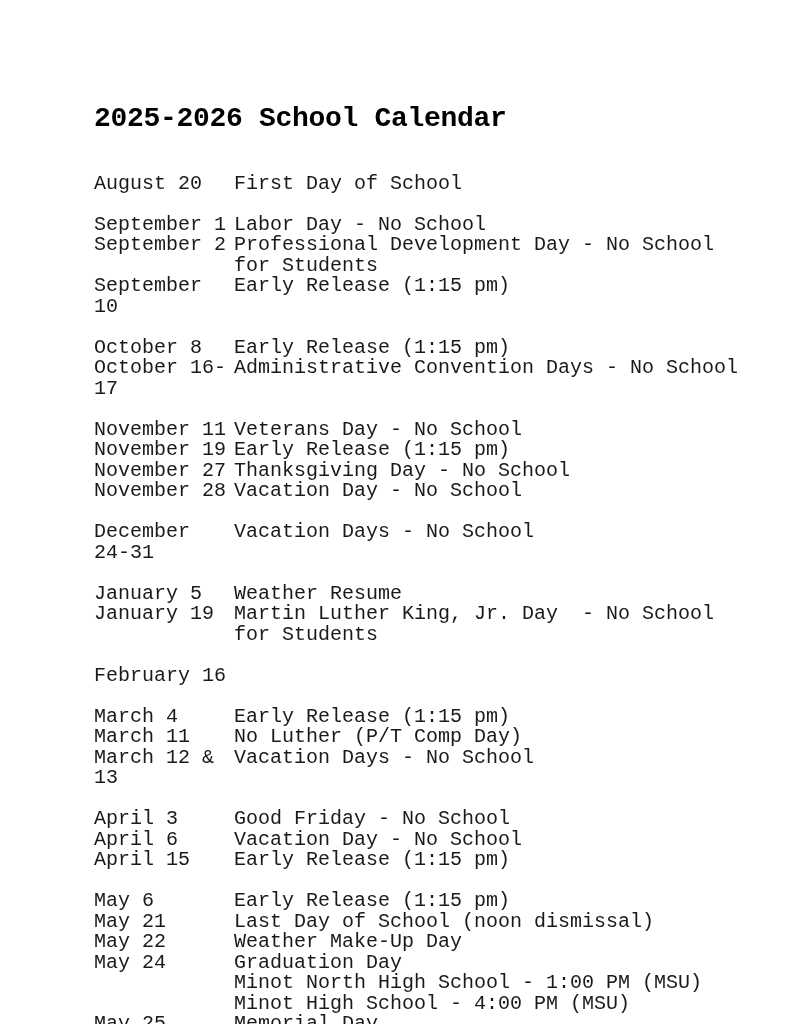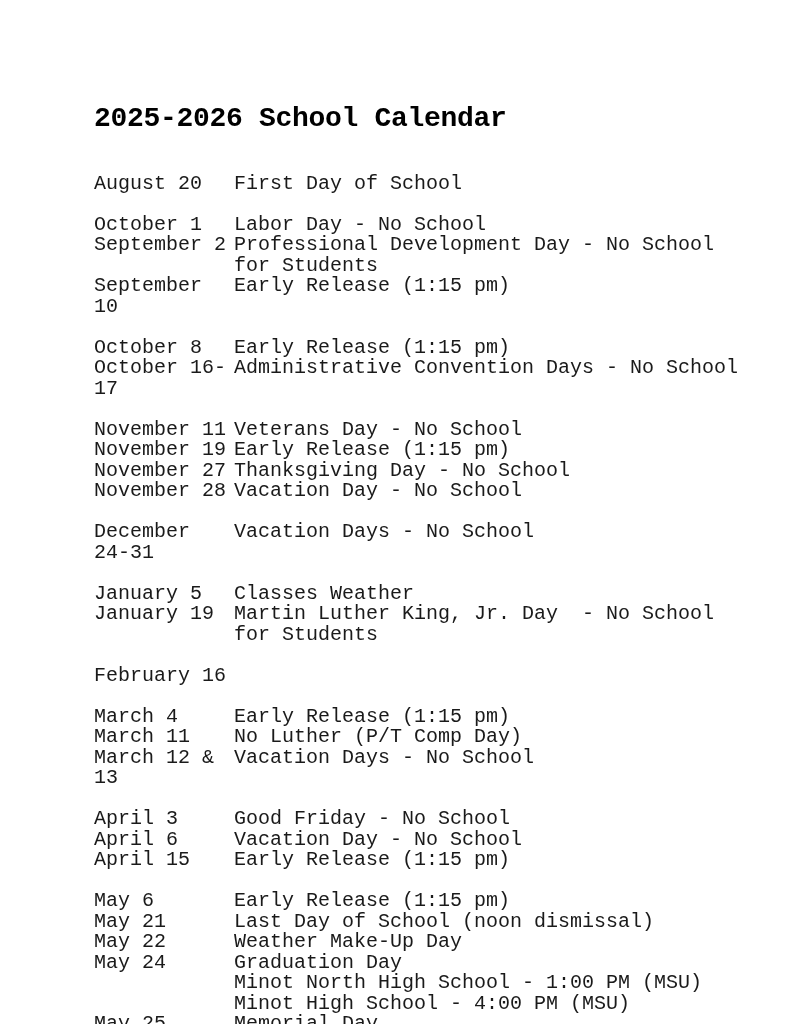--- a/index.html
+++ b/index.html
@@ -57,21 +57,21 @@
   <h1 class="doc-title">2025-2026 School Calendar</h1>
   <div class="calendar" id="calendar">
       <div class="group">
         <div class="row">
           <span class="date">August 20</span>
           <span class="event">First Day of School</span>
         </div>
       </div>
       <div class="group">
         <div class="row">
-          <span class="date">October 1</span>
+          <span class="date">September 1</span>
           <span class="event">Labor Day - No School</span>
         </div>
         <div class="row">
           <span class="date">September 2</span>
           <span class="event">Professional Development Day - No School for Students</span>
         </div>
         <div class="row">
           <span class="date">September 10</span>
           <span class="event">Early Release (1:15 pm)</span>
         </div>
@@ -106,21 +106,21 @@
       </div>
       <div class="group">
         <div class="row">
           <span class="date">December 24-31</span>
           <span class="event">Vacation Days - No School</span>
         </div>
       </div>
       <div class="group">
         <div class="row">
           <span class="date">January 5</span>
-          <span class="event">Classes Weather</span>
+          <span class="event">Weather Resume</span>
         </div>
         <div class="row">
           <span class="date">January 19</span>
           <span class="event">Martin Luther King, Jr. Day  - No School for Students</span>
         </div>
       </div>
       <div class="group">
         <div class="row">
           <span class="date">February 16</span>
         </div>

